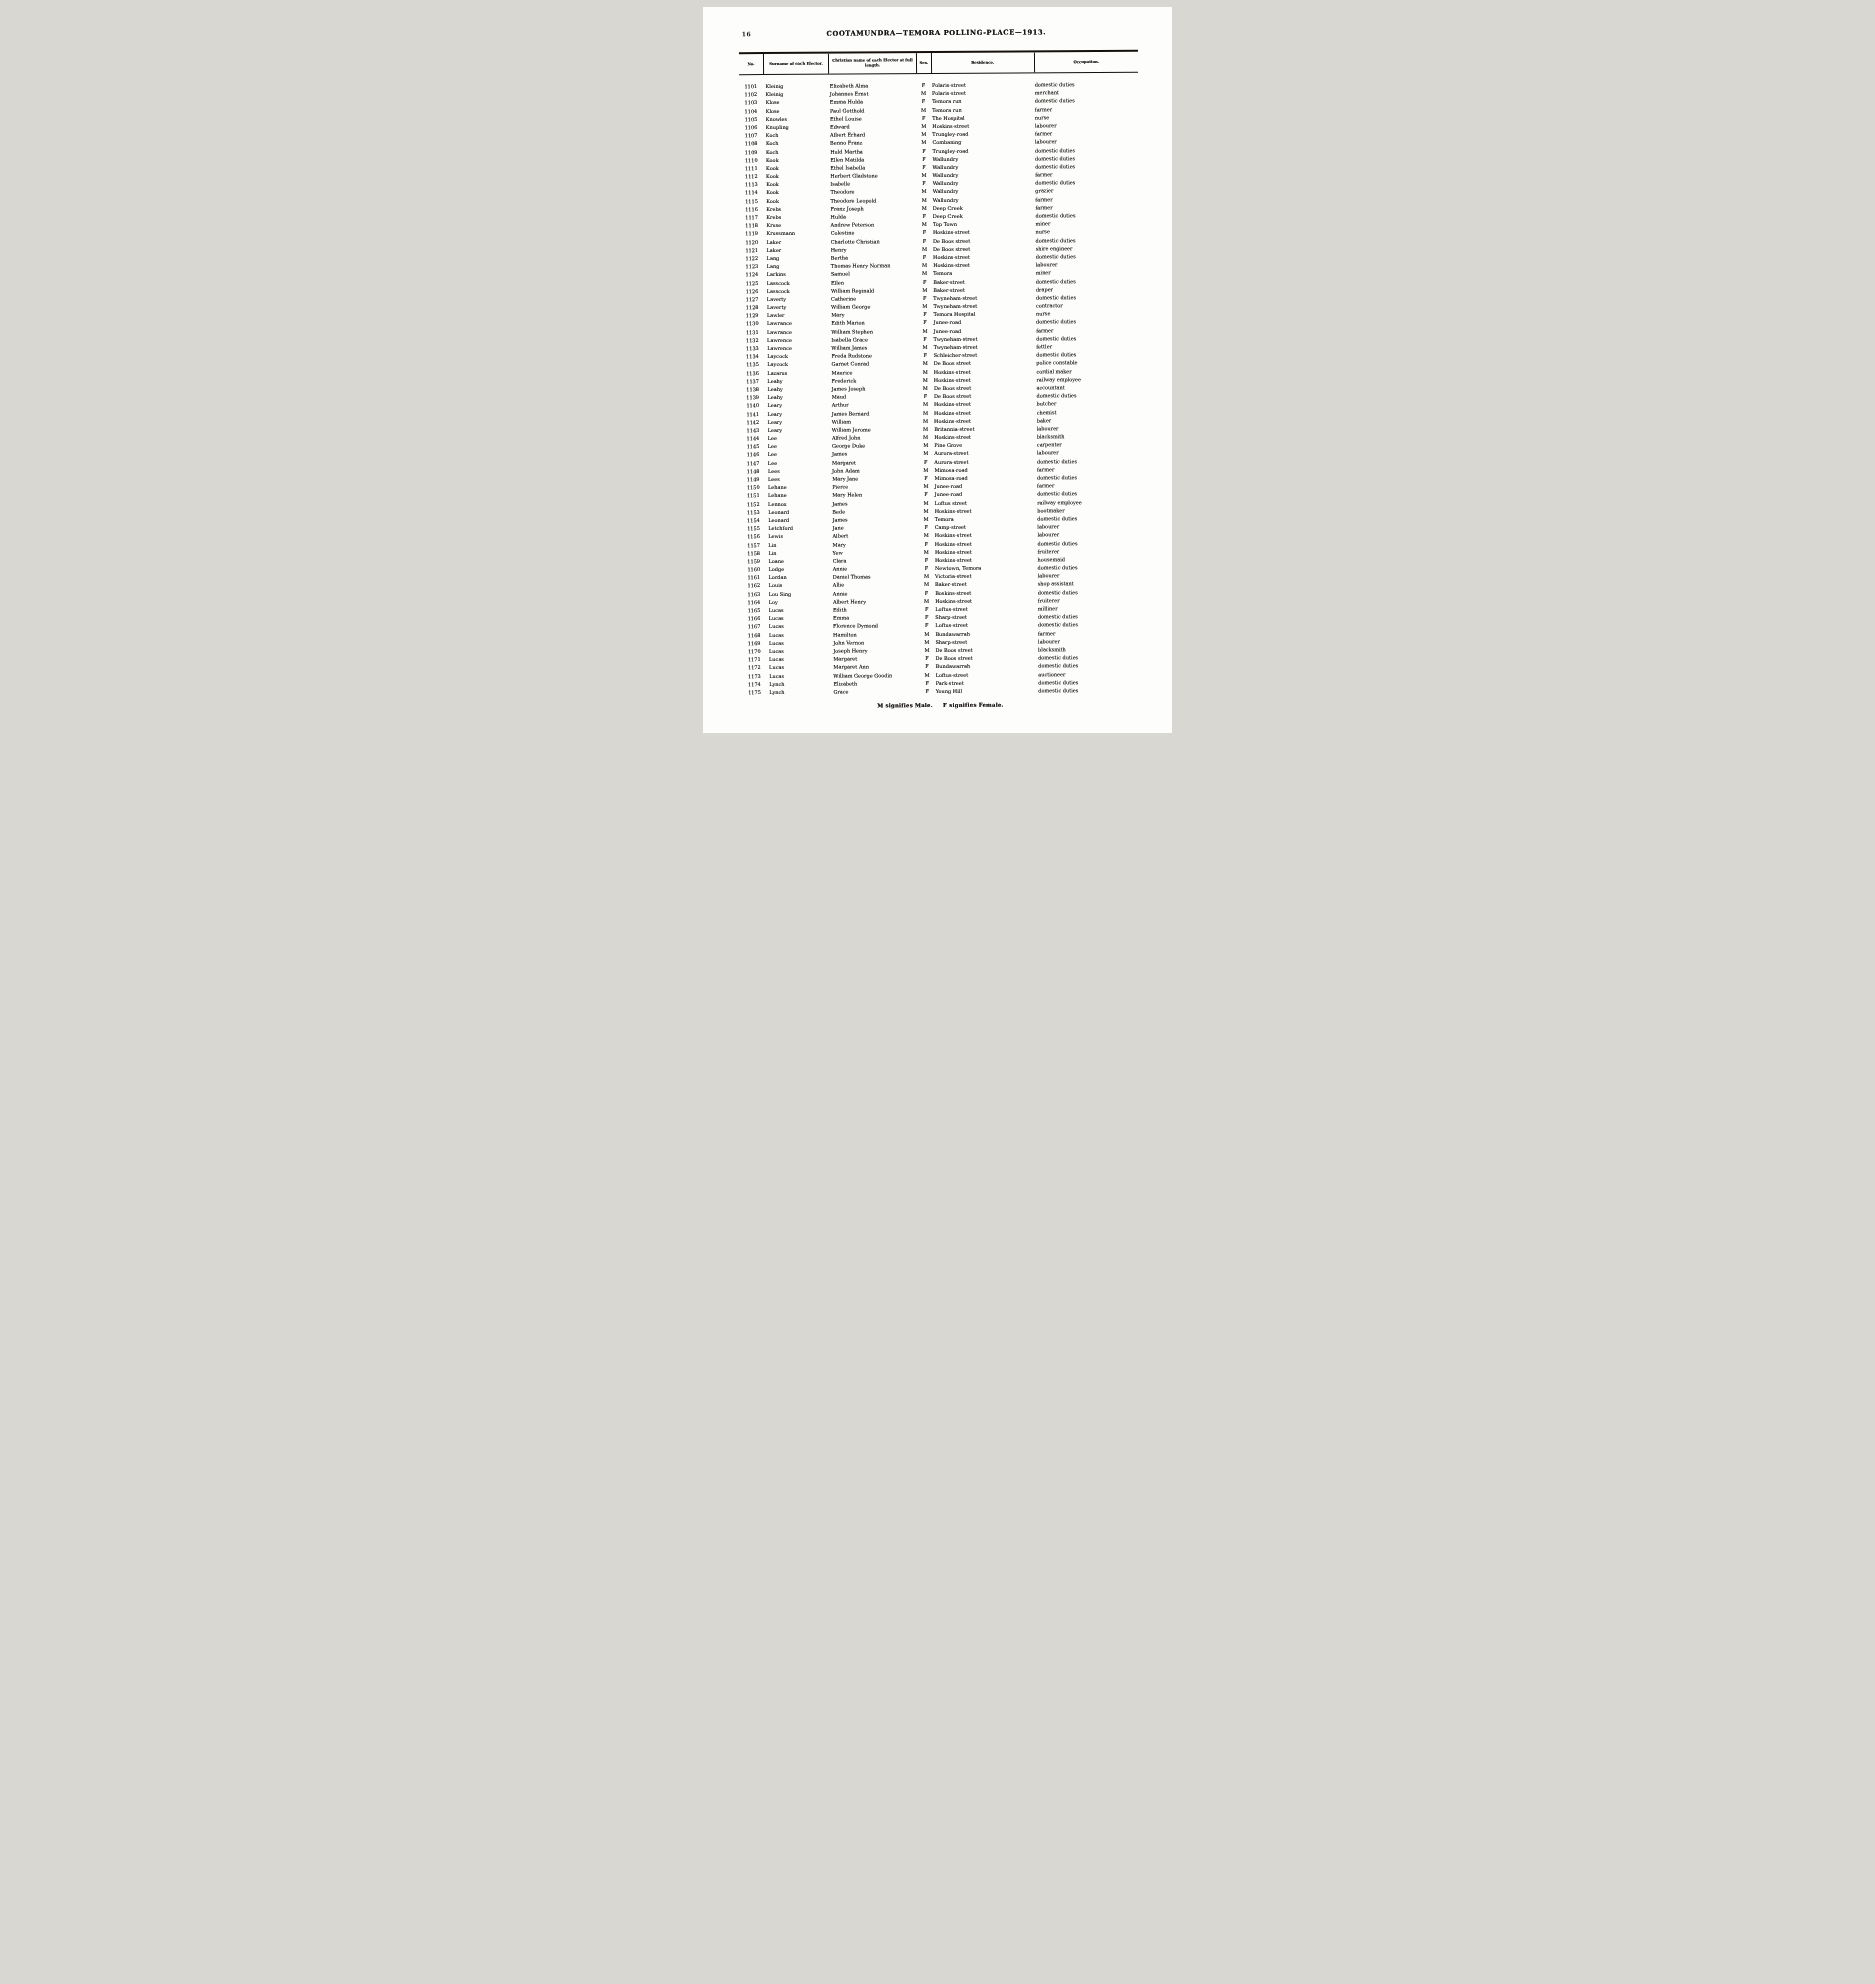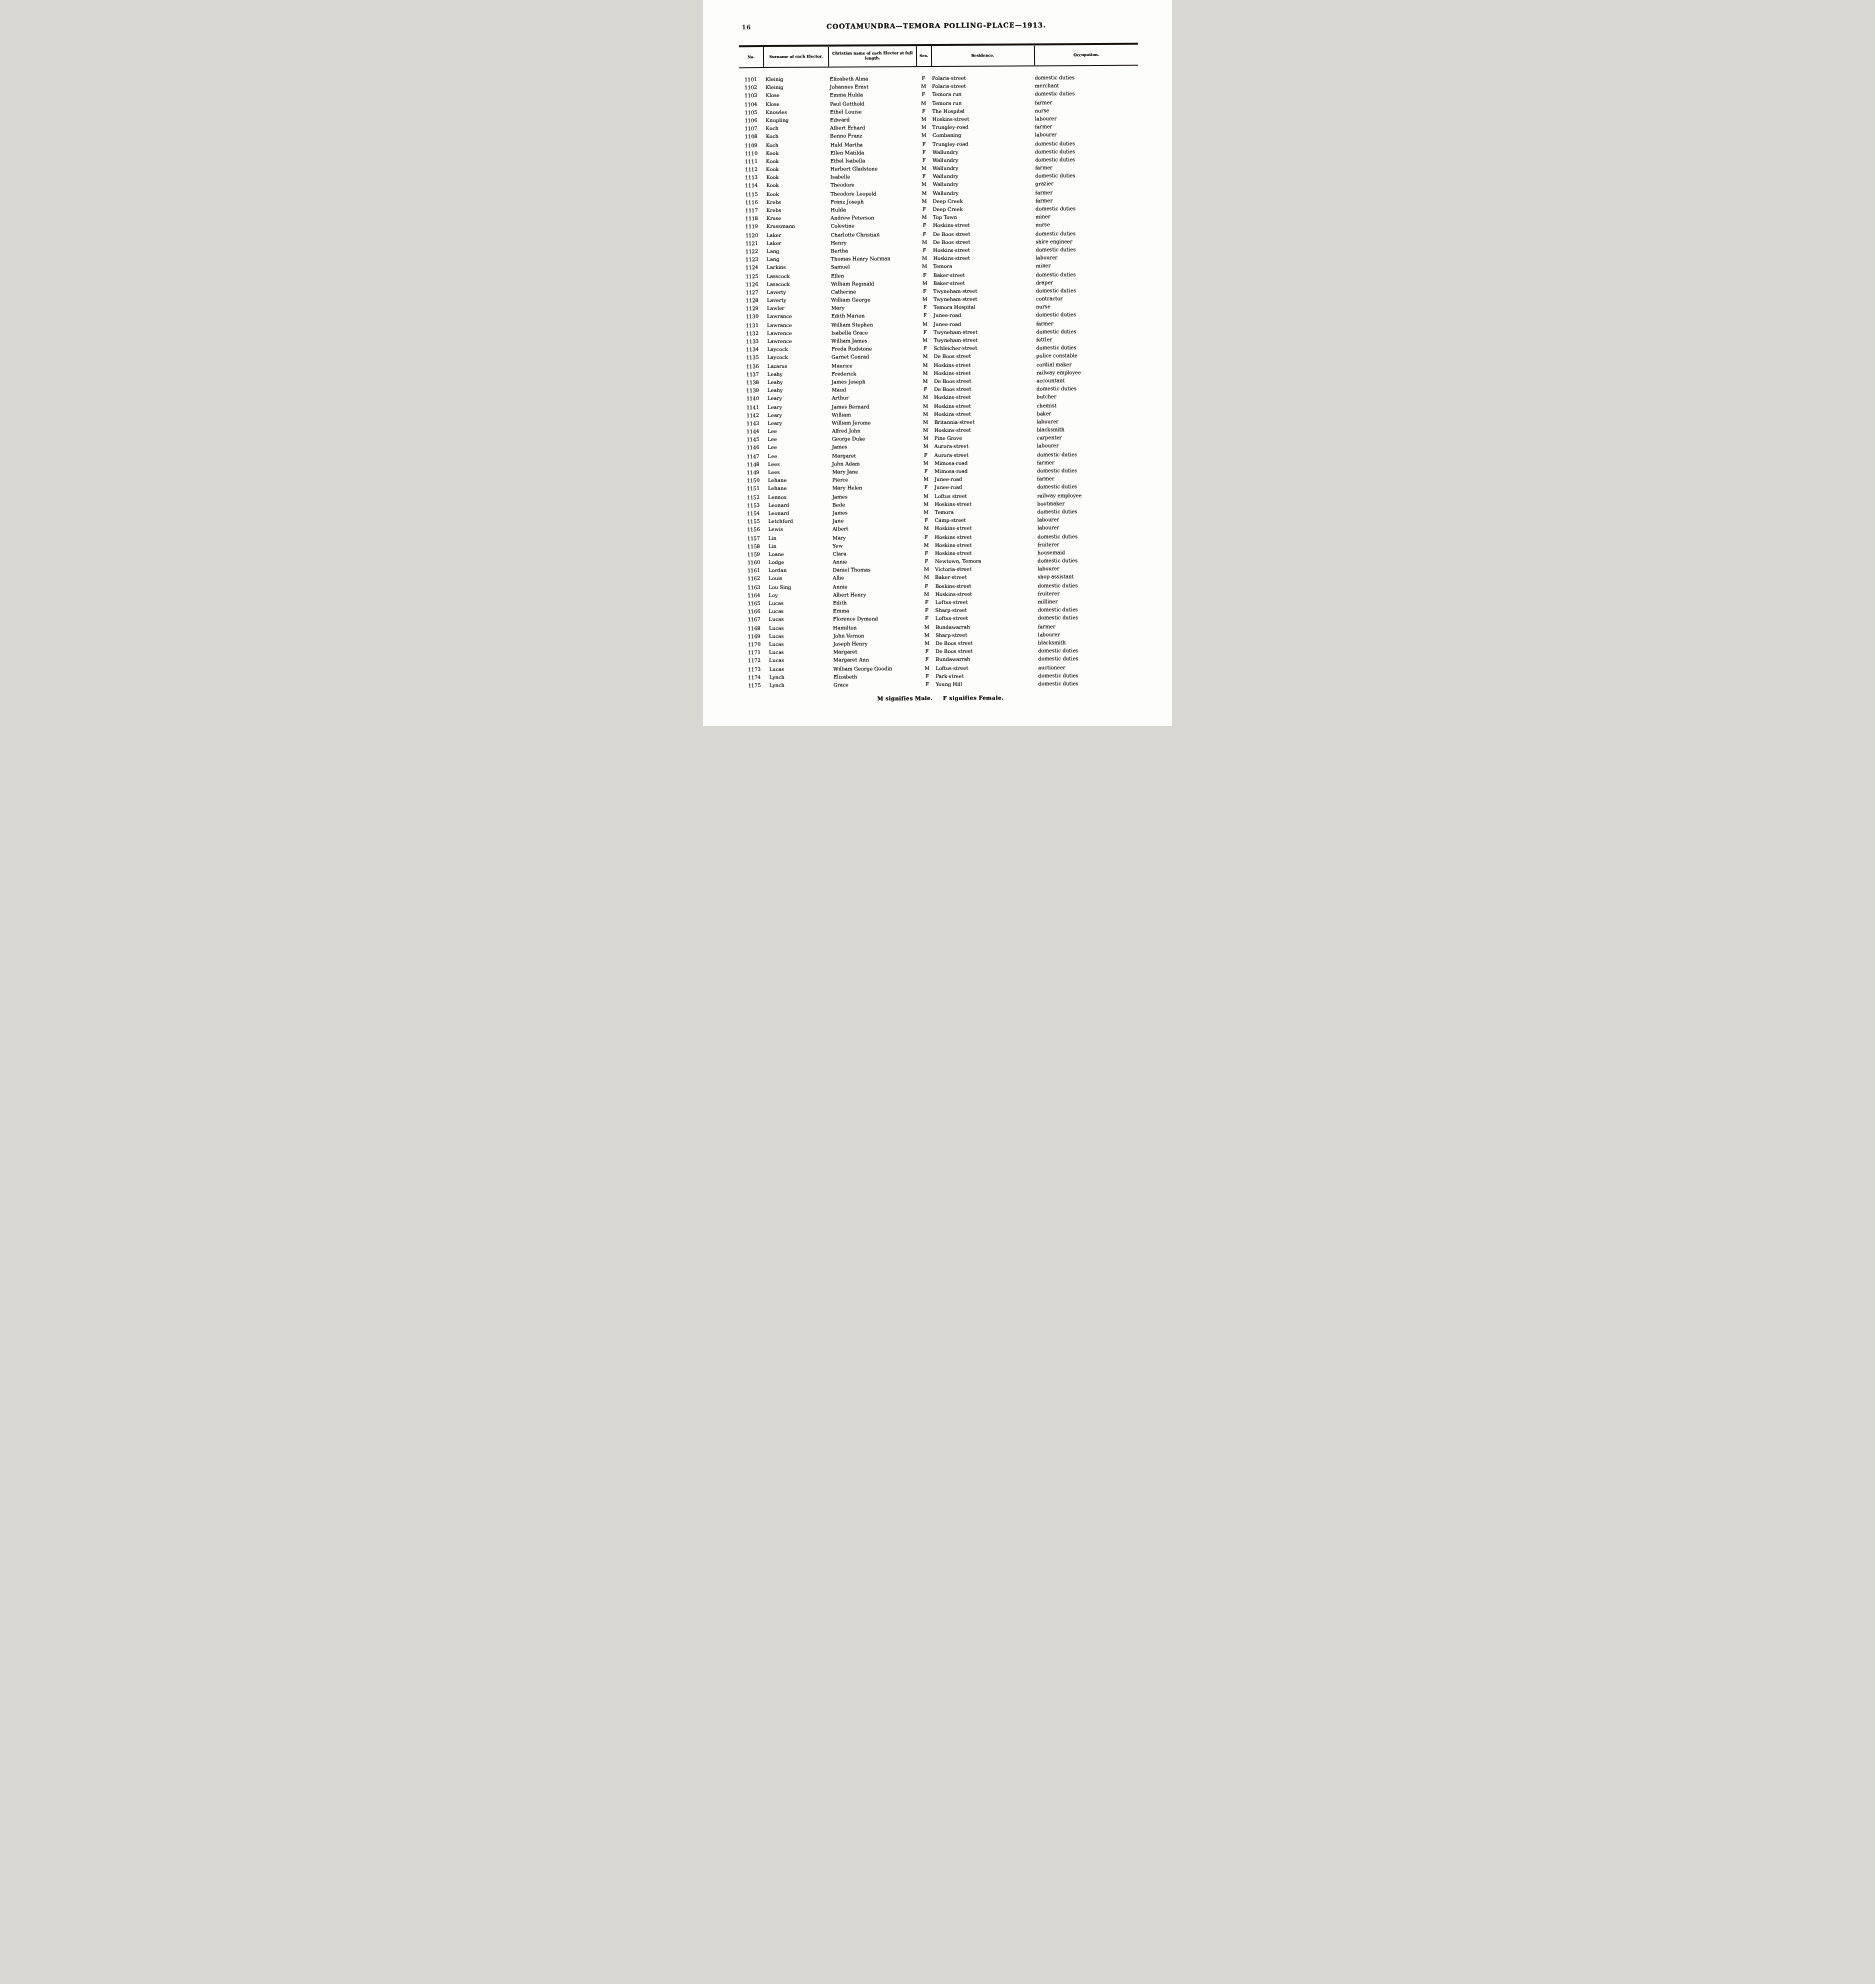--- a/index.html
+++ b/index.html
@@ -1,19 +1,19 @@
 <!DOCTYPE html>
 <html style="font-size:6.4px"><head>
 <meta charset="utf-8">
 <style>
   html,body{margin:0;padding:0;background:#d9d7d2;}
   .sheet{
     position:relative;
     width:469px;height:726px;
-    margin:0 auto;
+    margin:7px auto;
     background:#fdfdfb;
     color:#171310;
     font-family:"DejaVu Serif","Liberation Serif",serif;
     overflow:hidden;
   }
   .sheet-inner{
     position:absolute;inset:0;
     transform:rotate(-0.35deg);
     transform-origin:50% 30%;
   }

